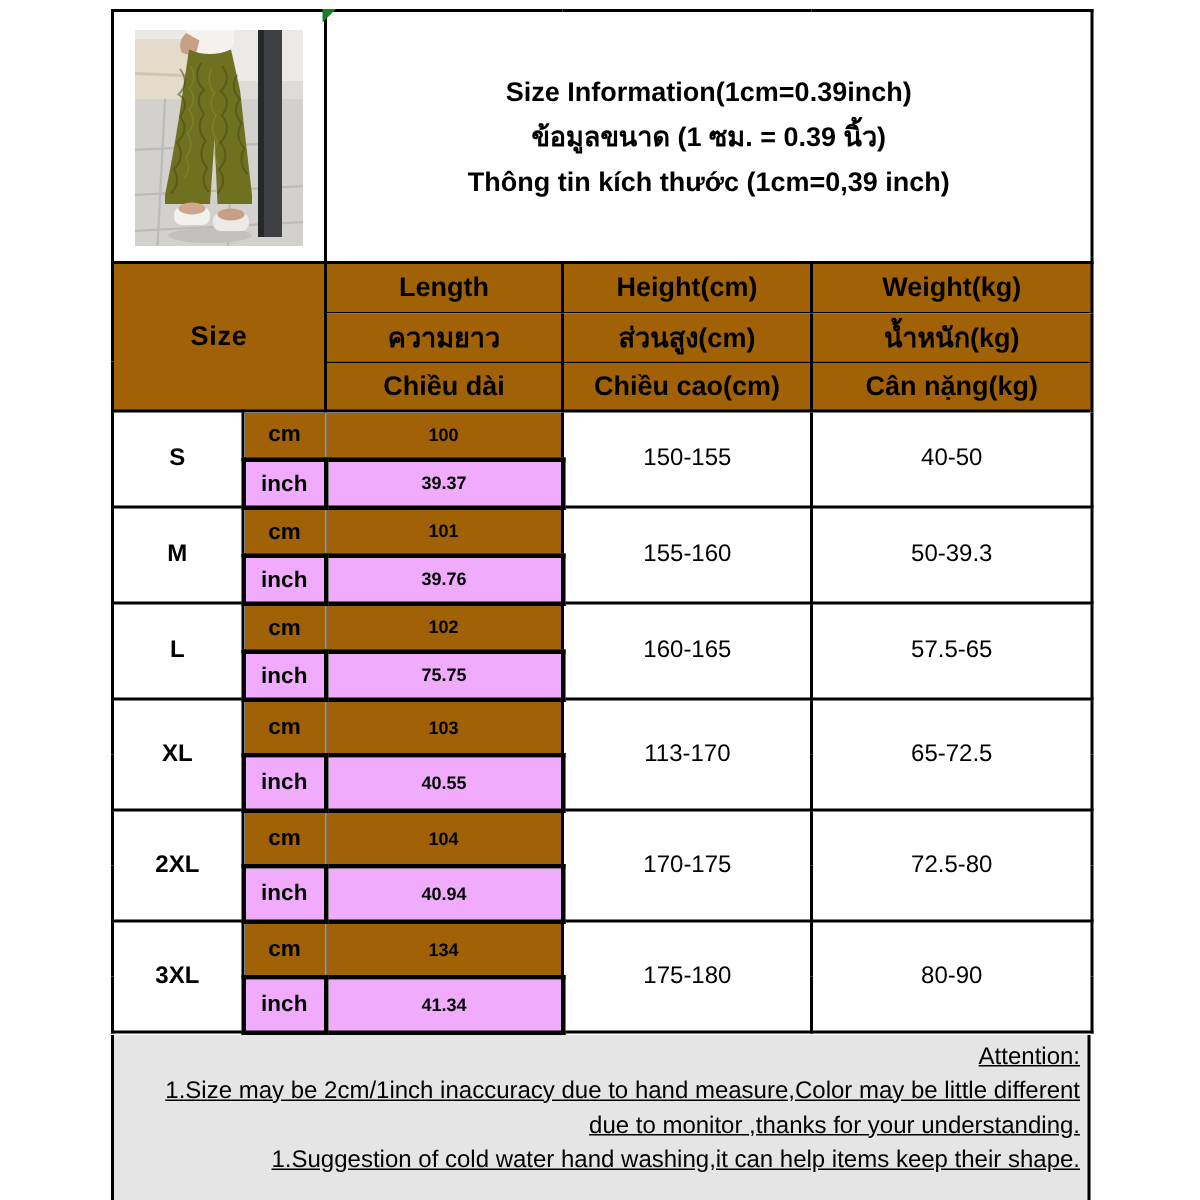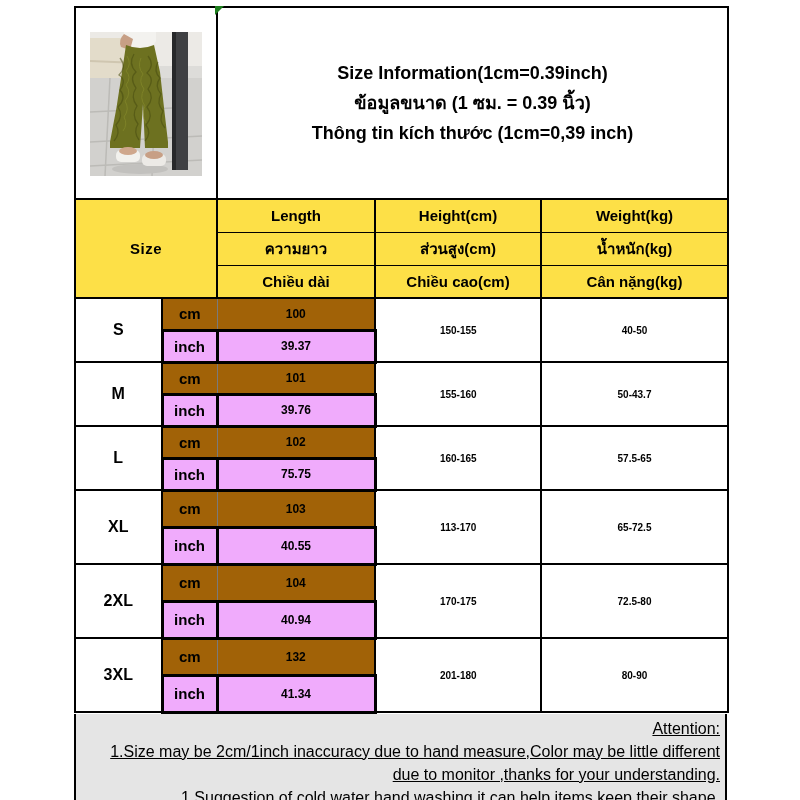--- a/index.html
+++ b/index.html
@@ -10,37 +10,37 @@
   }
   .sheet { position:absolute; left:74px; top:6px; width:653px; }
 
   table.size-table { border-collapse:collapse; width:653px; table-layout:fixed; }
   table.size-table td {
     border:2px solid #000; text-align:center; vertical-align:middle;
     padding:0; overflow:hidden; background:#fff;
   }
 
   
-  tr.title-row { height:192px;border-radius:17px; }
+  tr.title-row { height:168px;border-radius:17px; }
   td.photo-cell { background:#fff; }
   td.title-cell { background:#fff; }
   .title-cell .tline { font-weight:bold; font-size:18px; line-height:30px; }
 
   
   tr.hdr { height:33px; }
-  tr.hdr td { background:#fde047; font-weight:bold; font-size:15px;
+  tr.hdr td { background:#a16207; font-weight:bold; font-size:18px;
               border-top-width:1px; border-bottom-width:1px; }
   td.size-cell { background:#d9d9d9; font-weight:bold; font-size:31px;
                  letter-spacing:0.5px; border-width:2px !important; }
 
   
   tr.sm { height:32px; }
   tr.lg { height:37px; }
   td.lbl { background:#d9d9d9; font-weight:bold; font-size:16px; border:2px solid #000; }
-  td.range { background:#f1f0ee; font-weight:bold; font-size:10px; border:2px solid #000; }
+  td.range { background:#f1f0ee; font-weight:normal; font-size:16px; border:2px solid #000; }
   tr.r-cm td.unit, tr.r-cm td.val {
     background:#a16207; border:1px solid #7a7a7a; border-top:2px solid #000;
   }
   tr.r-inch td.unit, tr.r-inch td.val {
     background:#f0abfc; border:3px solid #000;
   }
   td.unit { font-weight:bold; font-size:15px; }
   td.val  { font-weight:bold; font-size:12px; }
 
   
@@ -146,21 +146,21 @@
     <tr class="r-inch sm">
       <td class="unit">inch</td>
       <td class="val">39.37</td>
     </tr>
 
     <tr class="r-cm sm">
       <td class="lbl" rowspan="2">M</td>
       <td class="unit">cm</td>
       <td class="val">101</td>
       <td class="range" rowspan="2">155-160</td>
-      <td class="range" rowspan="2">50-43.7</td>
+      <td class="range" rowspan="2">50-39.3</td>
     </tr>
     <tr class="r-inch sm">
       <td class="unit">inch</td>
       <td class="val">39.76</td>
     </tr>
 
     <tr class="r-cm sm">
       <td class="lbl" rowspan="2">L</td>
       <td class="unit">cm</td>
       <td class="val">102</td>
@@ -192,22 +192,22 @@
       <td class="range" rowspan="2">72.5-80</td>
     </tr>
     <tr class="r-inch lg">
       <td class="unit">inch</td>
       <td class="val">40.94</td>
     </tr>
 
     <tr class="r-cm lg">
       <td class="lbl" rowspan="2">3XL</td>
       <td class="unit">cm</td>
-      <td class="val">132</td>
-      <td class="range" rowspan="2">201-180</td>
+      <td class="val">134</td>
+      <td class="range" rowspan="2">175-180</td>
       <td class="range" rowspan="2">80-90</td>
     </tr>
     <tr class="r-inch lg">
       <td class="unit">inch</td>
       <td class="val">41.34</td>
     </tr>
   </tbody>
     </table>
 
   <div class="attention">

